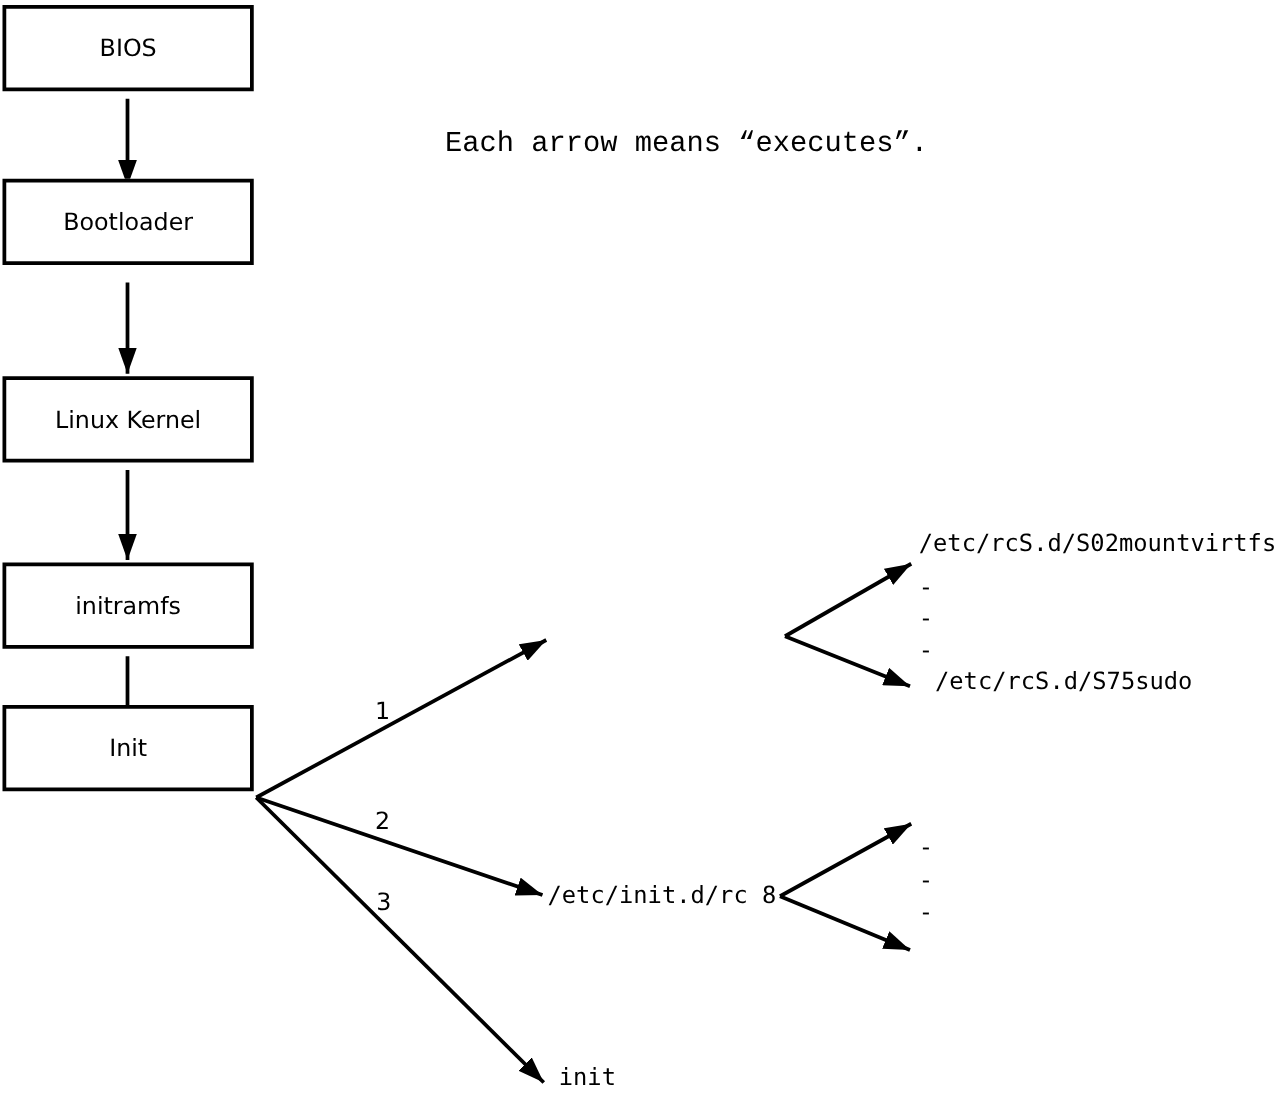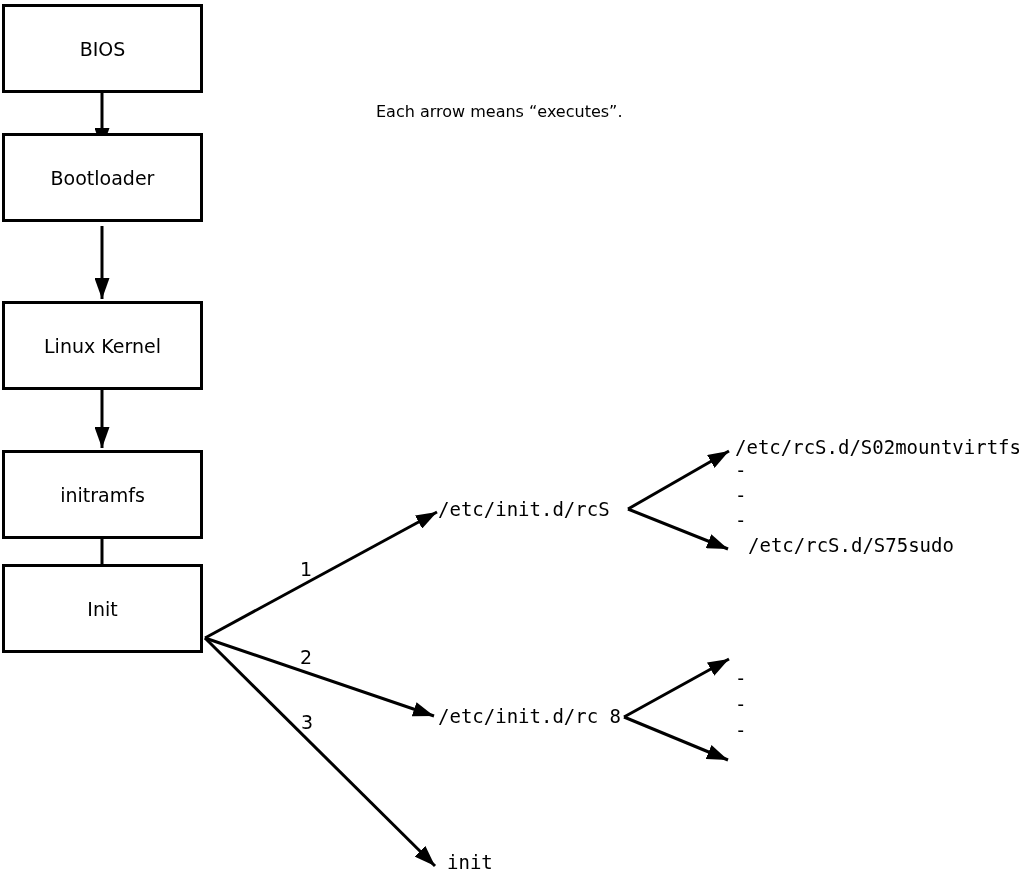--- a/index.html
+++ b/index.html
@@ -14,59 +14,60 @@
   }
   .wires {
     position: absolute;
     left: 0; top: 0;
     width: 1024px; height: 875px;
   }
   .box {
     position: absolute;
     left: 2px;
     width: 201px;
-    height: 89px;
+    height: 69px;
     border: 3px solid #000000;
     background: #ffffff;
     box-sizing: border-box;
     display: flex;
     align-items: center;
     justify-content: center;
     font-size: 19px;
   }
   .box-bios       { top: 4px;   }
-  .box-bootloader { top: 133px; }
+  .box-bootloader { top: 143px; }
   .box-kernel     { top: 301px; }
   .box-initramfs  { top: 450px; }
   .box-init       { top: 564px; }
   .note {
     position: absolute;
-    left: 376px;
+    left: 356px;
     top: 102px;
-    font-size: 16px;
+    font-size: 23px;
     white-space: pre;
+    font-family: Liberation Mono, monospace;
   }
   .num {
     position: absolute;
     font-size: 19px;
   }
   .num-1 { left: 300px; top: 558px; }
   .num-2 { left: 300px; top: 646px; }
   .num-3 { left: 301px; top: 711px; }
   .mono {
     position: absolute;
     font-family: "DejaVu Sans Mono", monospace;
     font-size: 19px;
     line-height: 22px;
     white-space: pre;
   }
   .rcs-label  { left: 438px; top: 498px; }
   .rc2-label  { left: 438px; top: 705px; }
   .getty-label{ left: 447px; top: 851px; }
-  .rcs-l1 { left: 735px; top: 436px; }
+  .rcs-l1 { left: 735px; top: 424px; }
   .rcs-d1 { left: 735px; top: 459px; }
   .rcs-d2 { left: 735px; top: 484px; }
   .rcs-d3 { left: 735px; top: 509px; }
   .rcs-l5 { left: 735px; top: 534px; margin-left: 13px; }
   .rc2-l1 { left: 735px; top: 641px; }
   .rc2-d1 { left: 735px; top: 667px; }
   .rc2-d2 { left: 735px; top: 693px; }
   .rc2-d3 { left: 735px; top: 719px; }
   .rc2-l5 { left: 735px; top: 745px; }
 </style>
@@ -113,21 +114,20 @@
     <span>Linux Kernel</span>
   </div>
   <div class="box box-init">
     <span>Init</span>
   </div>
 
   <div class="num num-1">1</div>
   <div class="num num-2">2</div>
   <div class="num num-3">3</div>
 
-  <div class="mono rcs-label">/etc/init.d/rcS</div>
   <div class="mono rc2-label">/etc/init.d/rc 8</div>
   <div class="mono getty-label">init</div>
 
   <div class="mono rcs-l1">/etc/rcS.d/S02mountvirtfs</div>
   <div class="mono rcs-d1">-</div>
   <div class="mono rcs-d2">-</div>
   <div class="mono rcs-d3">-</div>
   <div class="mono rcs-l5">/etc/rcS.d/S75sudo</div>
 
   <div class="mono rc2-d1">-</div>

